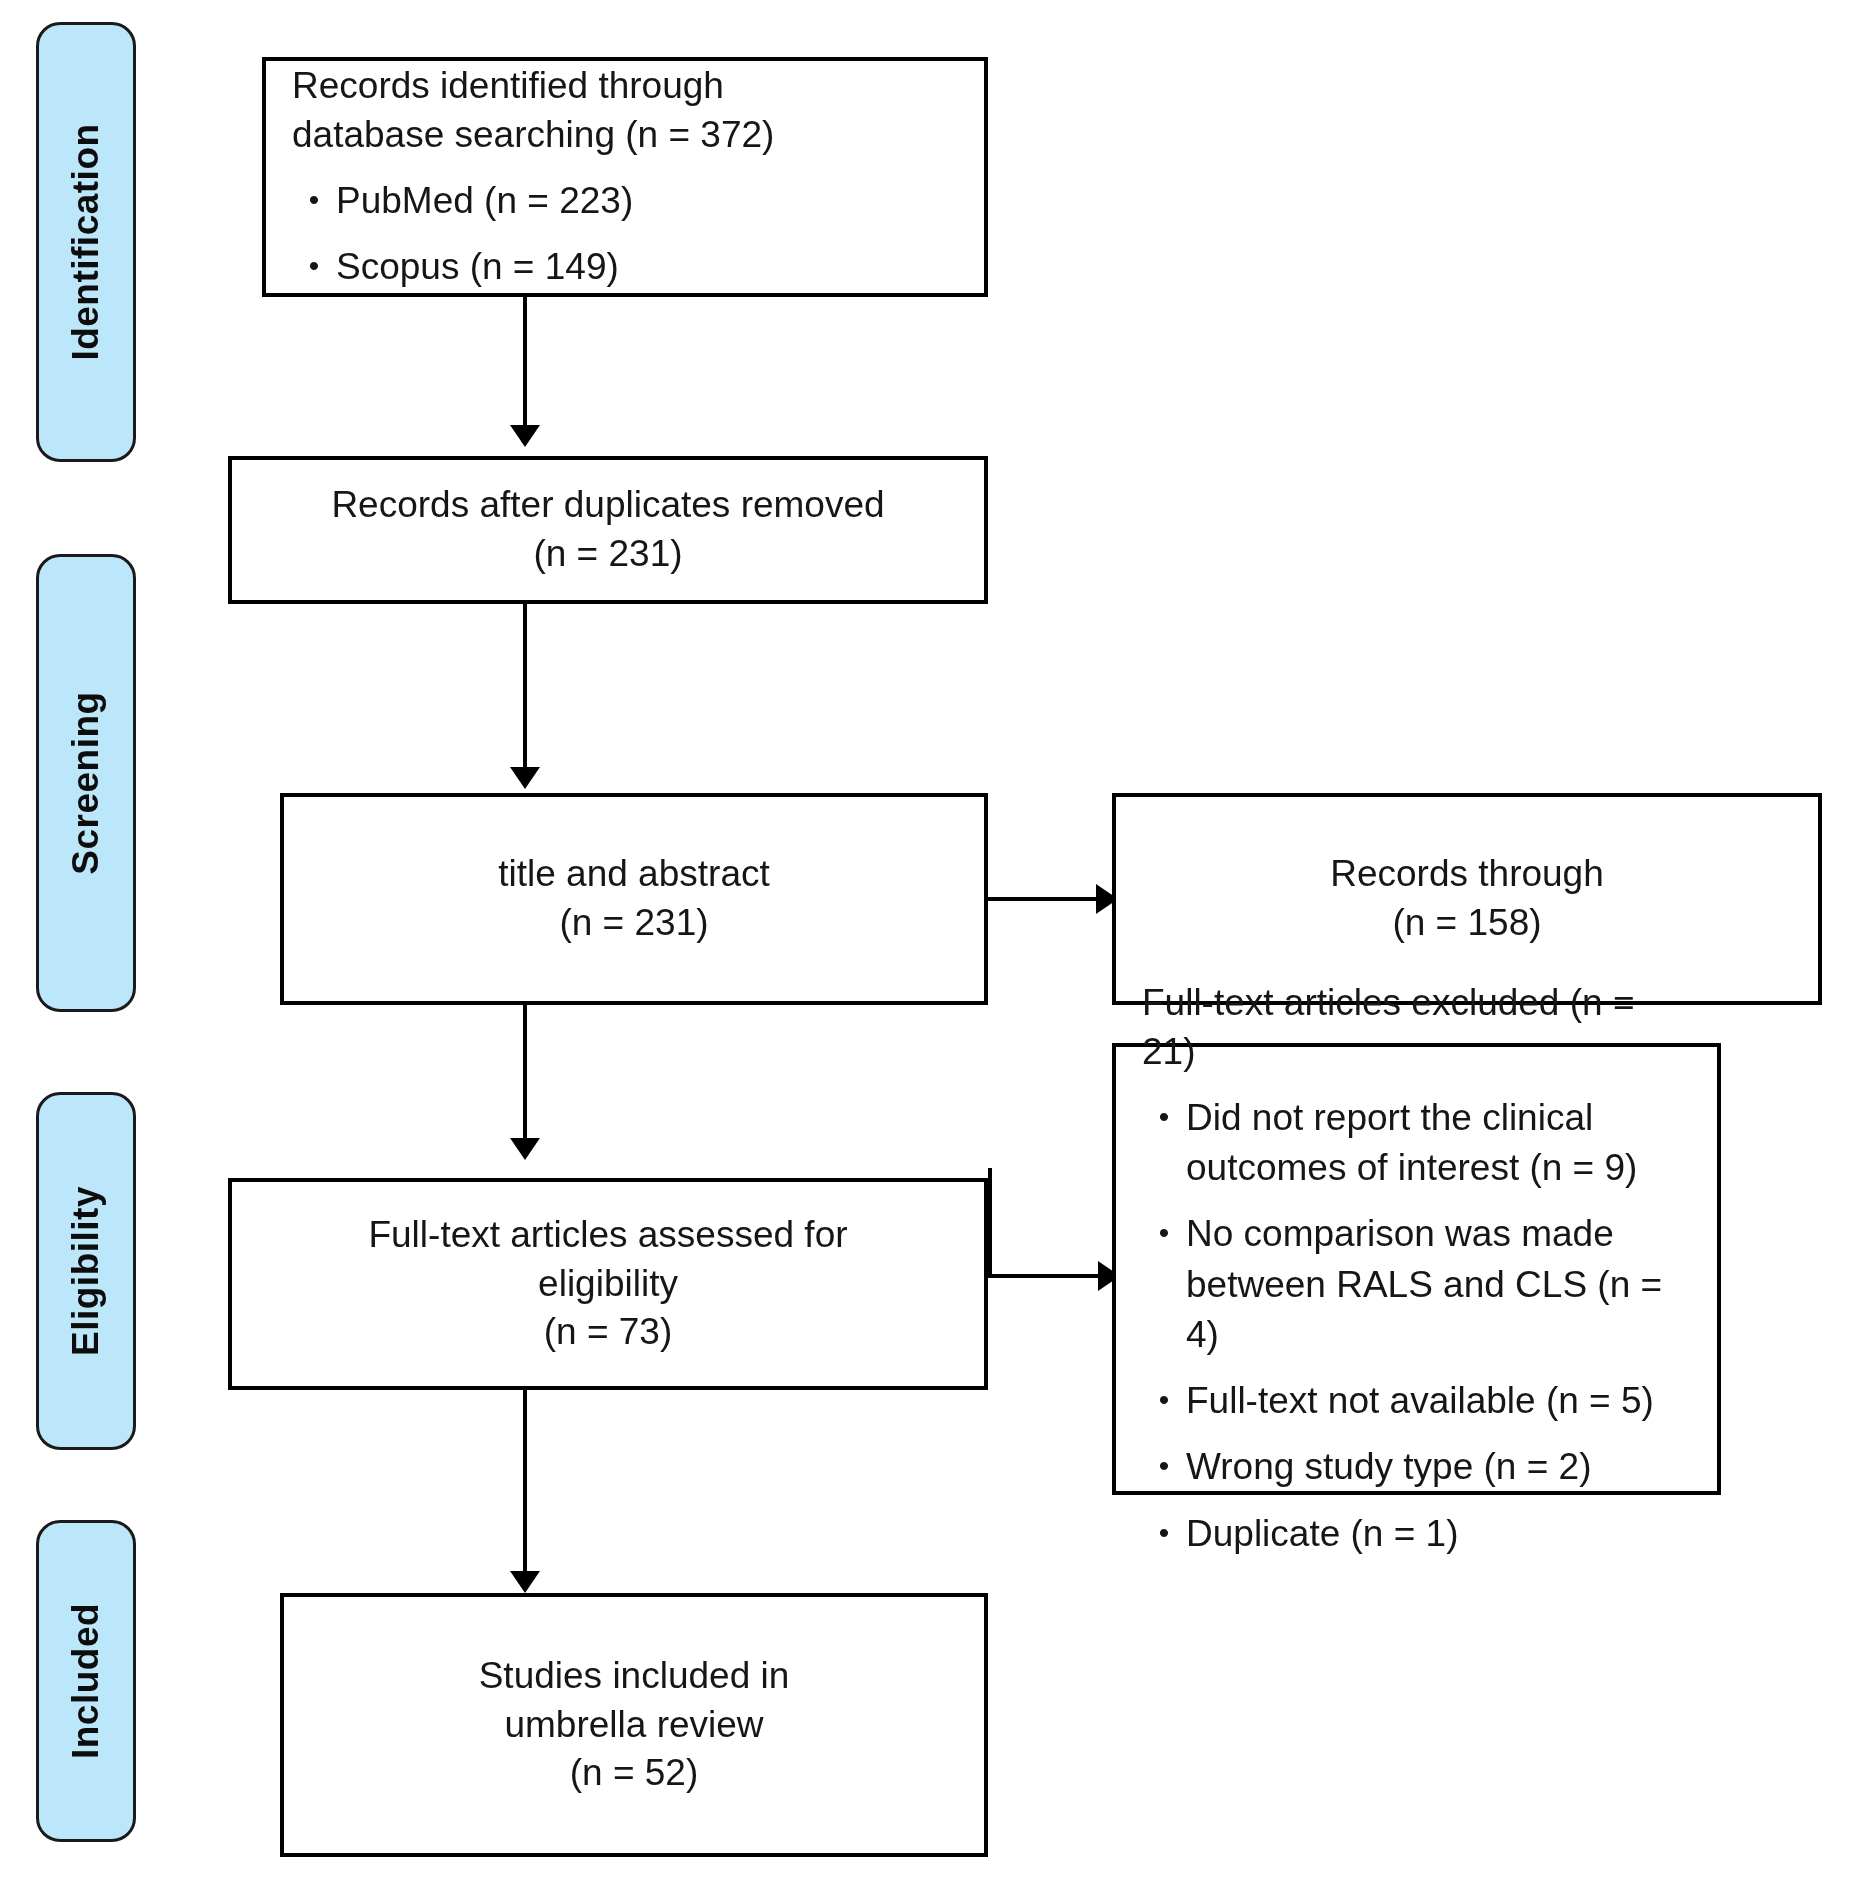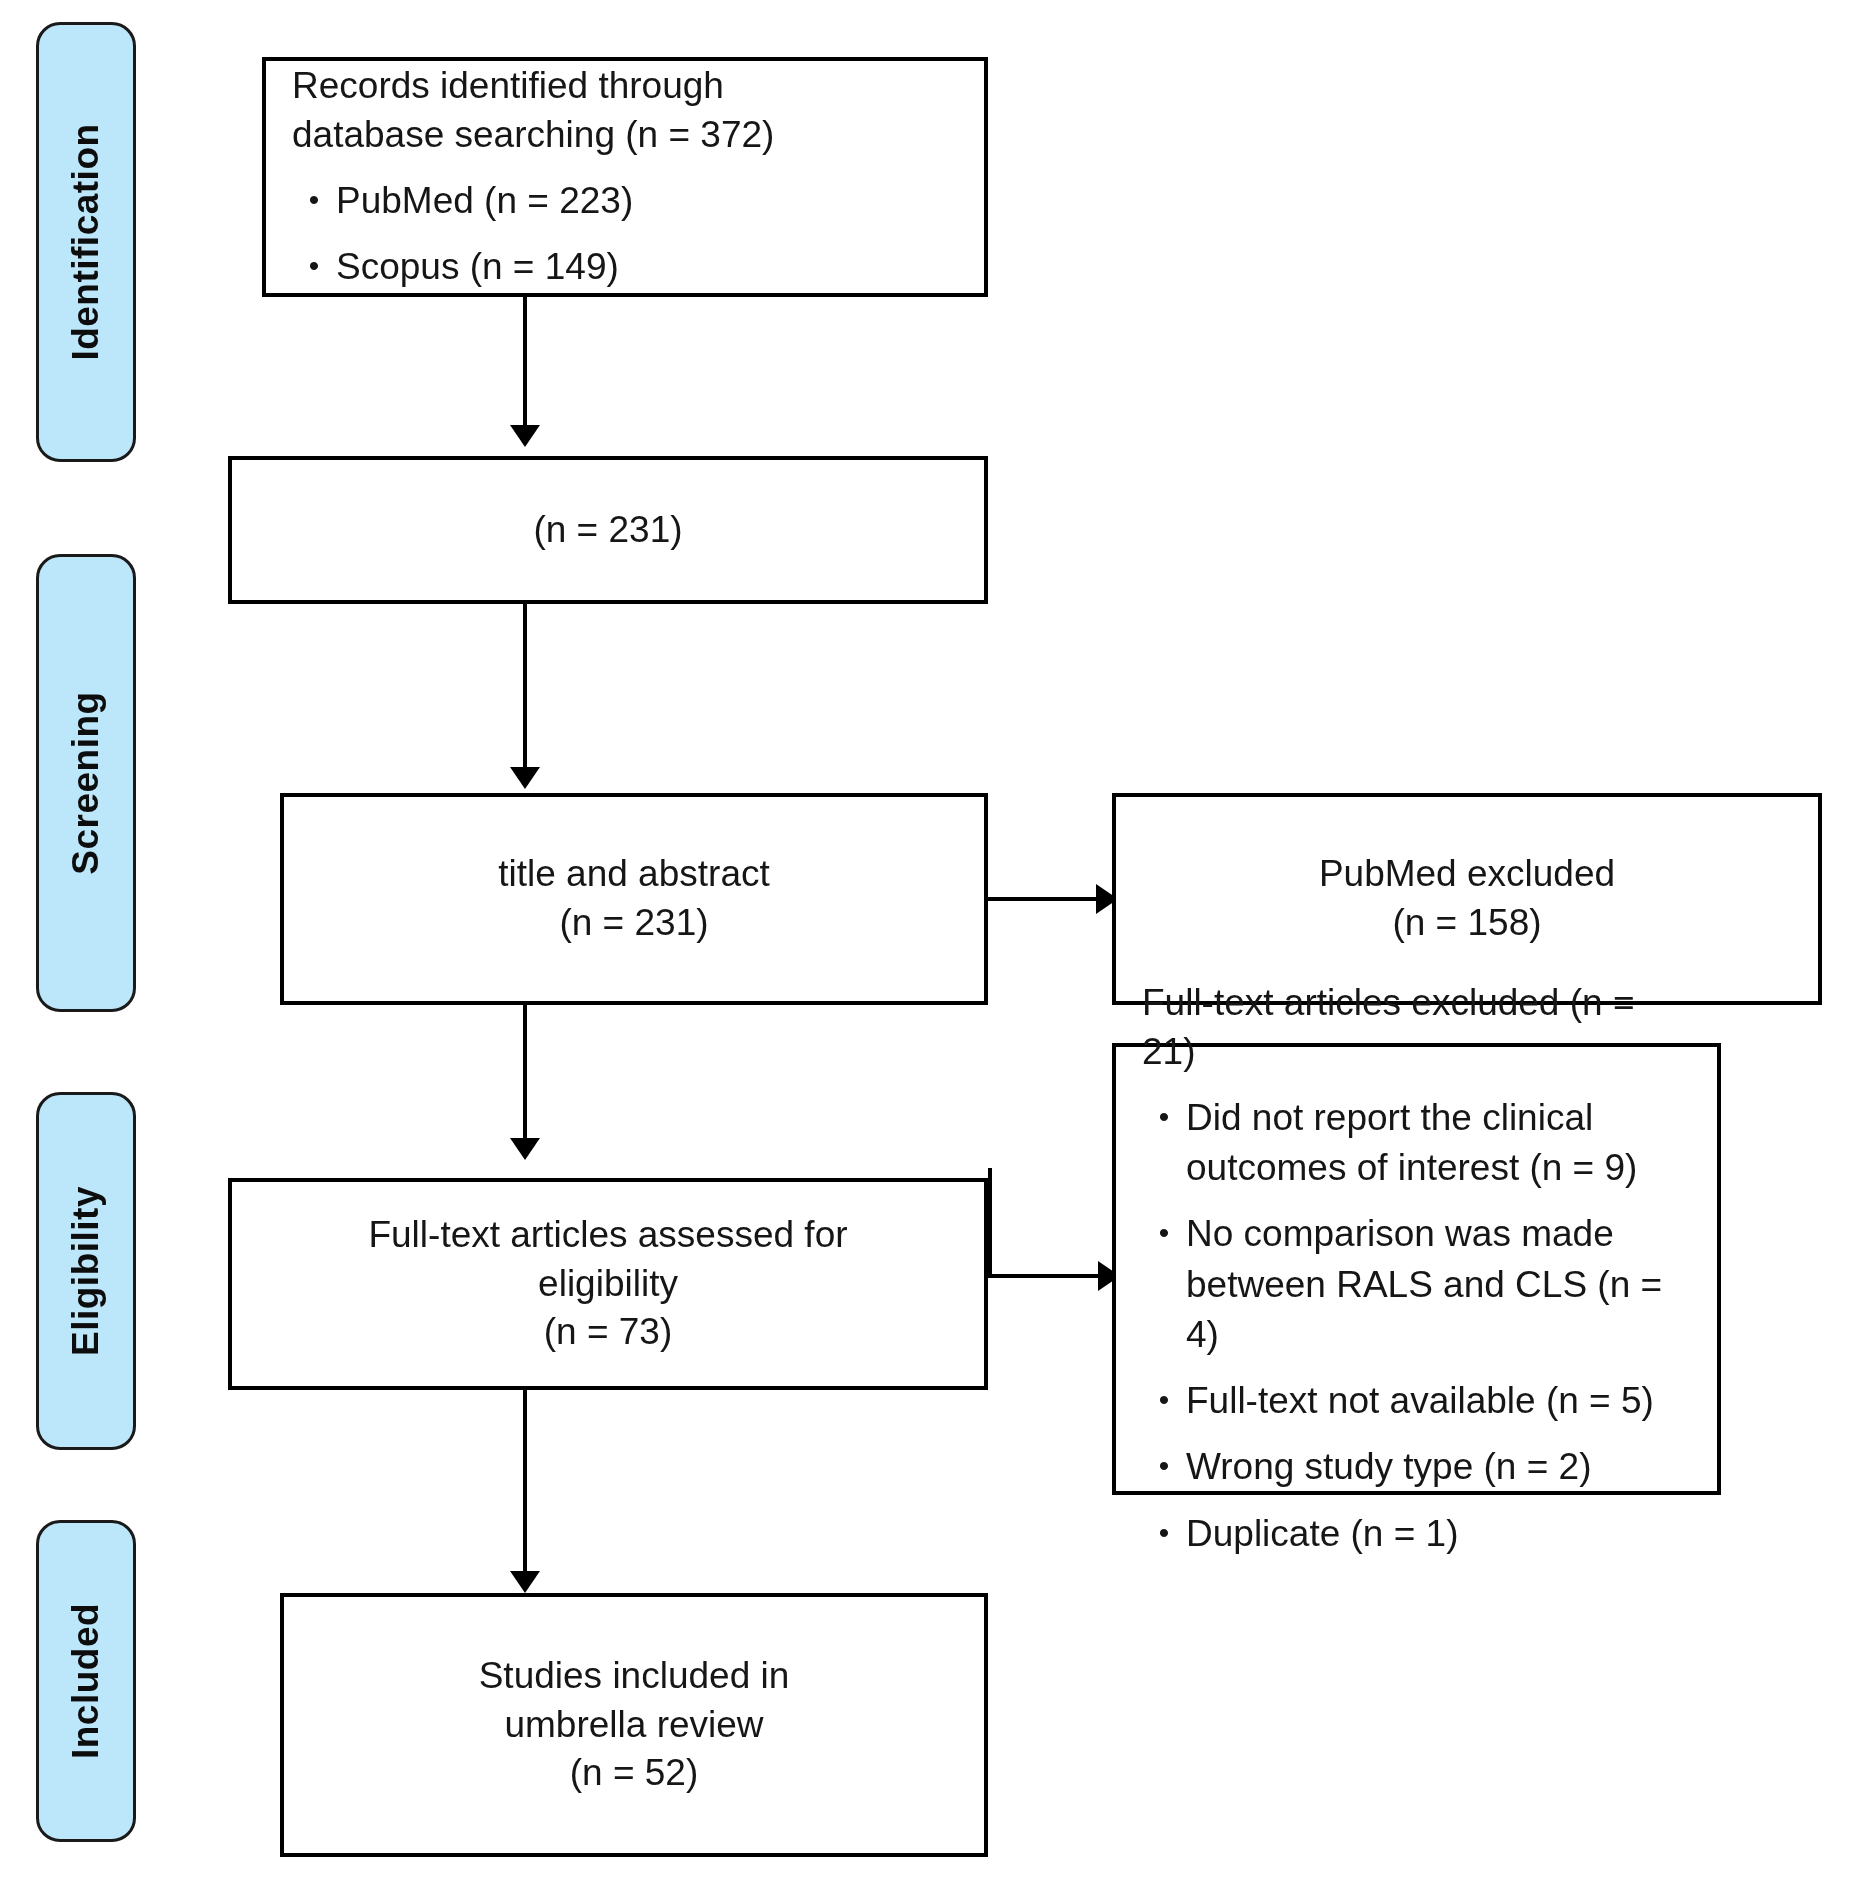--- a/index.html
+++ b/index.html
@@ -147,36 +147,37 @@
           <span class="bullet-text">Scopus (n = 149)</span>
         </li>
       </ul>
     </div>
   </div>
 
   <div class="vline" style="left:523px; top:297px; height:130px;"></div>
   <div class="arrow-down" style="left:510px; top:425px;"></div>
 
   <div class="flow-box centered" style="left:228px; top:456px; width:760px; height:148px;">
+    <div class="box-line">Records after duplicates removed</div>
     <div class="box-line">(n = 231)</div>
   </div>
 
   <div class="vline" style="left:523px; top:604px; height:165px;"></div>
   <div class="arrow-down" style="left:510px; top:767px;"></div>
 
   <div class="flow-box centered" style="left:280px; top:793px; width:708px; height:212px;">
     <div class="box-line">title and abstract</div>
     <div class="box-line">(n = 231)</div>
   </div>
 
   <div class="hline" style="left:988px; top:897px; width:110px;"></div>
   <div class="arrow-right" style="left:1096px; top:884px;"></div>
 
   <div class="flow-box centered" style="left:1112px; top:793px; width:710px; height:212px;">
-    <div class="box-line">PubMed excluded</div>
+    <div class="box-line">Records through</div>
     <div class="box-line">(n = 158)</div>
   </div>
 
   <div class="vline" style="left:523px; top:1005px; height:135px;"></div>
   <div class="arrow-down" style="left:510px; top:1138px;"></div>
 
   <div class="flow-box centered" style="left:228px; top:1178px; width:760px; height:960px; height:212px;">
     <div class="box-line">Full-text articles assessed for</div>
     <div class="box-line">eligibility</div>
     <div class="box-line">(n = 73)</div>

